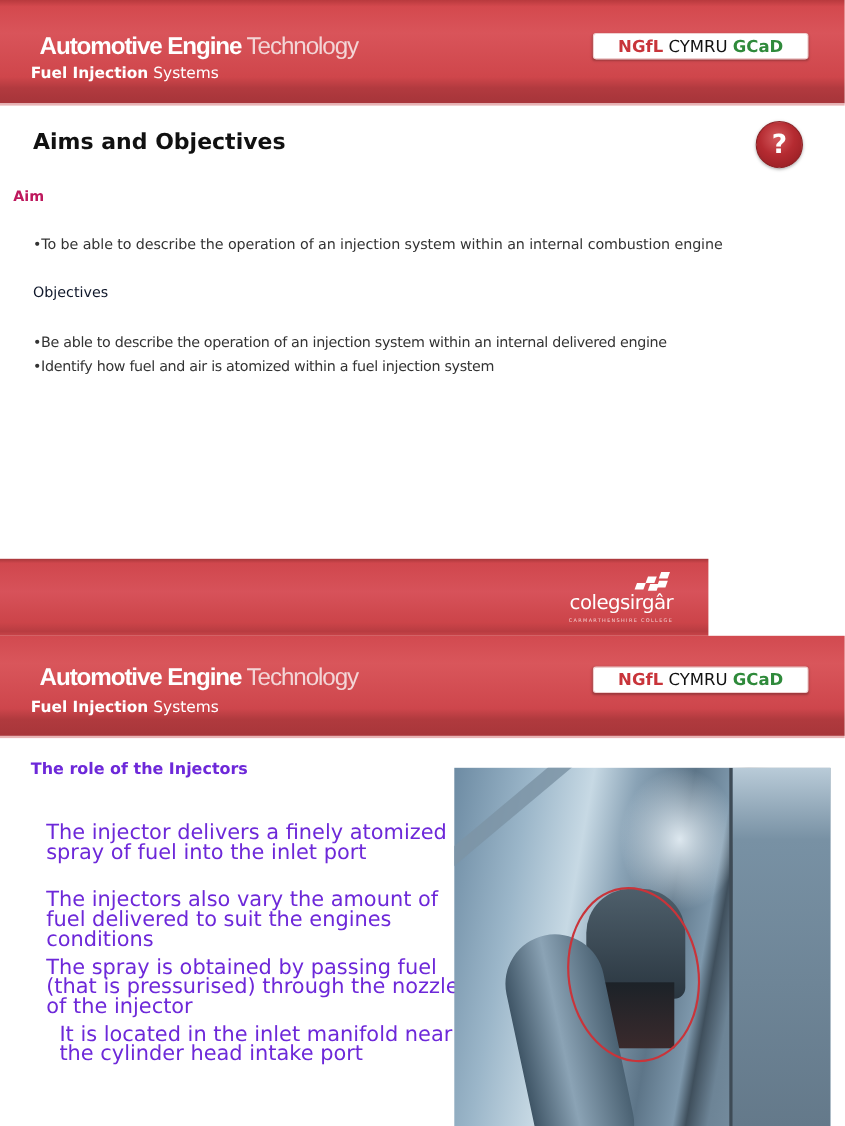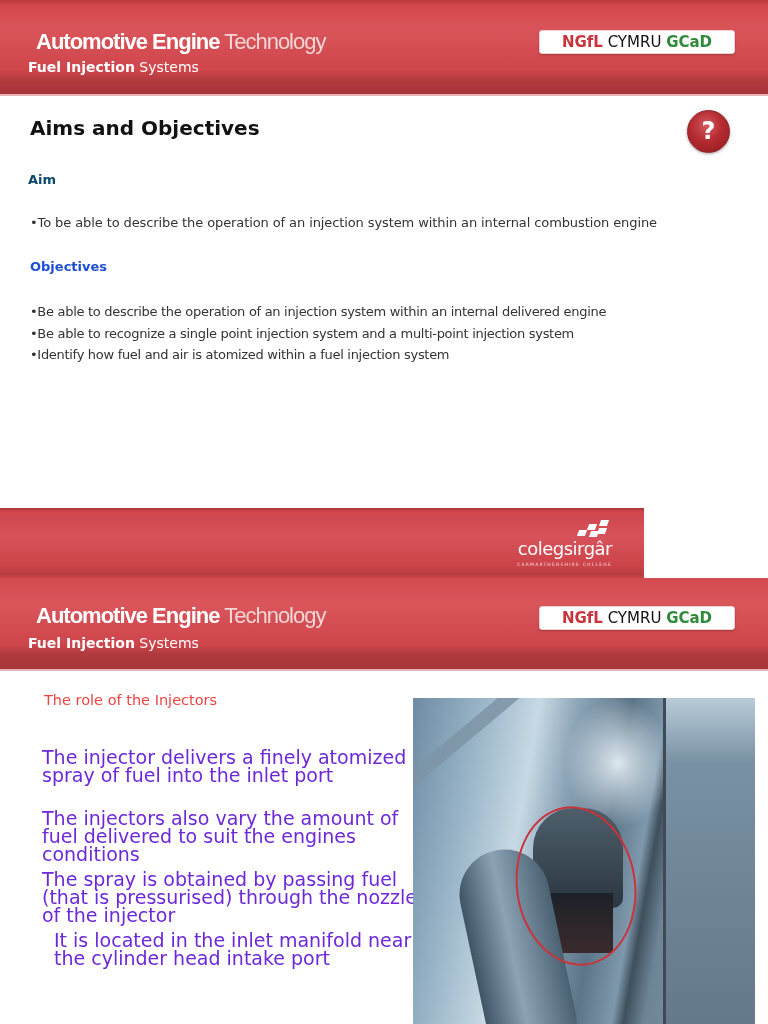--- a/index.html
+++ b/index.html
@@ -55,27 +55,27 @@
 
   .help-button {
     position: absolute; left: 687px; top: 110px; width: 43px; height: 43px; border-radius: 50%;
     background: radial-gradient(circle at 45% 35%, #d45a5e 0%, #b52b31 45%, #8e1b20 100%);
     box-shadow: 0 1px 3px rgba(0,0,0,0.35); border: 1px solid #8a2226;
     color: #fff; font-family: "DejaVu Sans", sans-serif; font-weight: bold; font-size: 24px;
     text-align: center; line-height: 41px; cursor: pointer;
   }
 
   .s1-title { position: absolute; left: 30px; top: 116px; font-size: 20px; font-weight: bold; color: #111; }
-  .s1-aim-h { position: absolute; left: 28px; top: 172px; font-size: 13px; font-weight: bold; color: #0c4a6e; }
+  .s1-aim-h { position: absolute; left: 12px; top: 172px; font-size: 13px; font-weight: bold; color: #be185d; }
   .s1-aim-item { position: absolute; left: 30px; top: 215px; font-size: 13px; color: #333; white-space: nowrap; letter-spacing: -0.1px; }
-  .s1-obj-h { position: absolute; left: 30px; top: 259px; font-size: 13px; font-weight: bold; color: #1d4ed8; }
+  .s1-obj-h { position: absolute; left: 30px; top: 259px; font-size: 13px; font-weight: normal; color: #0f172a; }
   .s1-obj-list { position: absolute; left: 30px; top: 301px; list-style: none; }
   .s1-obj-list li { font-size: 13px; color: #333; line-height: 21.5px; white-space: nowrap; letter-spacing: -0.3px; }
 
-  .s2-title { position: absolute; left: 44px; top: 692px; font-size: 14.5px; font-weight: normal; color: #ef4444; }
+  .s2-title { position: absolute; left: 28px; top: 692px; font-size: 14.5px; font-weight: bold; color: #6d28d9; }
   .s2-para { position: absolute; left: 42px; width: 380px; font-size: 19px; color: #6d28d9; line-height: 18px; }
   .s2-p0 { top: 748px; }
   .s2-p1 { top: 809px; }
   .s2-p2 { top: 870px; }
   .s2-p3 { top: 931px; margin-left: 12px; }
 
   .injector-photo {
     position: absolute; left: 413px; top: 698px; width: 342px; height: 326px; overflow: hidden;
     background: linear-gradient(100deg, #6d8ba3 0%, #9bb6c9 18%, #c7d9e4 32%, #8aa3b6 42%, #5d7588 55%, #7e98ac 64%, #3f4f5c 67%, #6d8496 72%, #8ea7b9 100%);
   }
@@ -116,21 +116,20 @@
   </div>
 </header>
 
 <div class="help-button">?</div>
 <h1 class="s1-title">Aims and Objectives</h1>
 <h2 class="s1-aim-h">Aim</h2>
 <p class="s1-aim-item">•To be able to describe the operation of an injection system within an internal combustion engine</p>
 <h2 class="s1-obj-h">Objectives</h2>
 <ul class="s1-obj-list">
   <li>•Be able to describe the operation of an injection system within an internal delivered engine</li>
-  <li>•Be able to recognize a single point injection system and a multi-point injection system</li>
   <li>•Identify how fuel and air is atomized within a fuel injection system</li>
 </ul>
 
 <footer class="footer-band">
   <div class="coleg-logo">
     <div class="coleg-flag">
       <span style="left:2px; top:10px;"></span>
       <span style="left:12px; top:4px;"></span>
       <span style="left:14px; top:11px;"></span>
       <span style="left:24px; top:0px;"></span>

